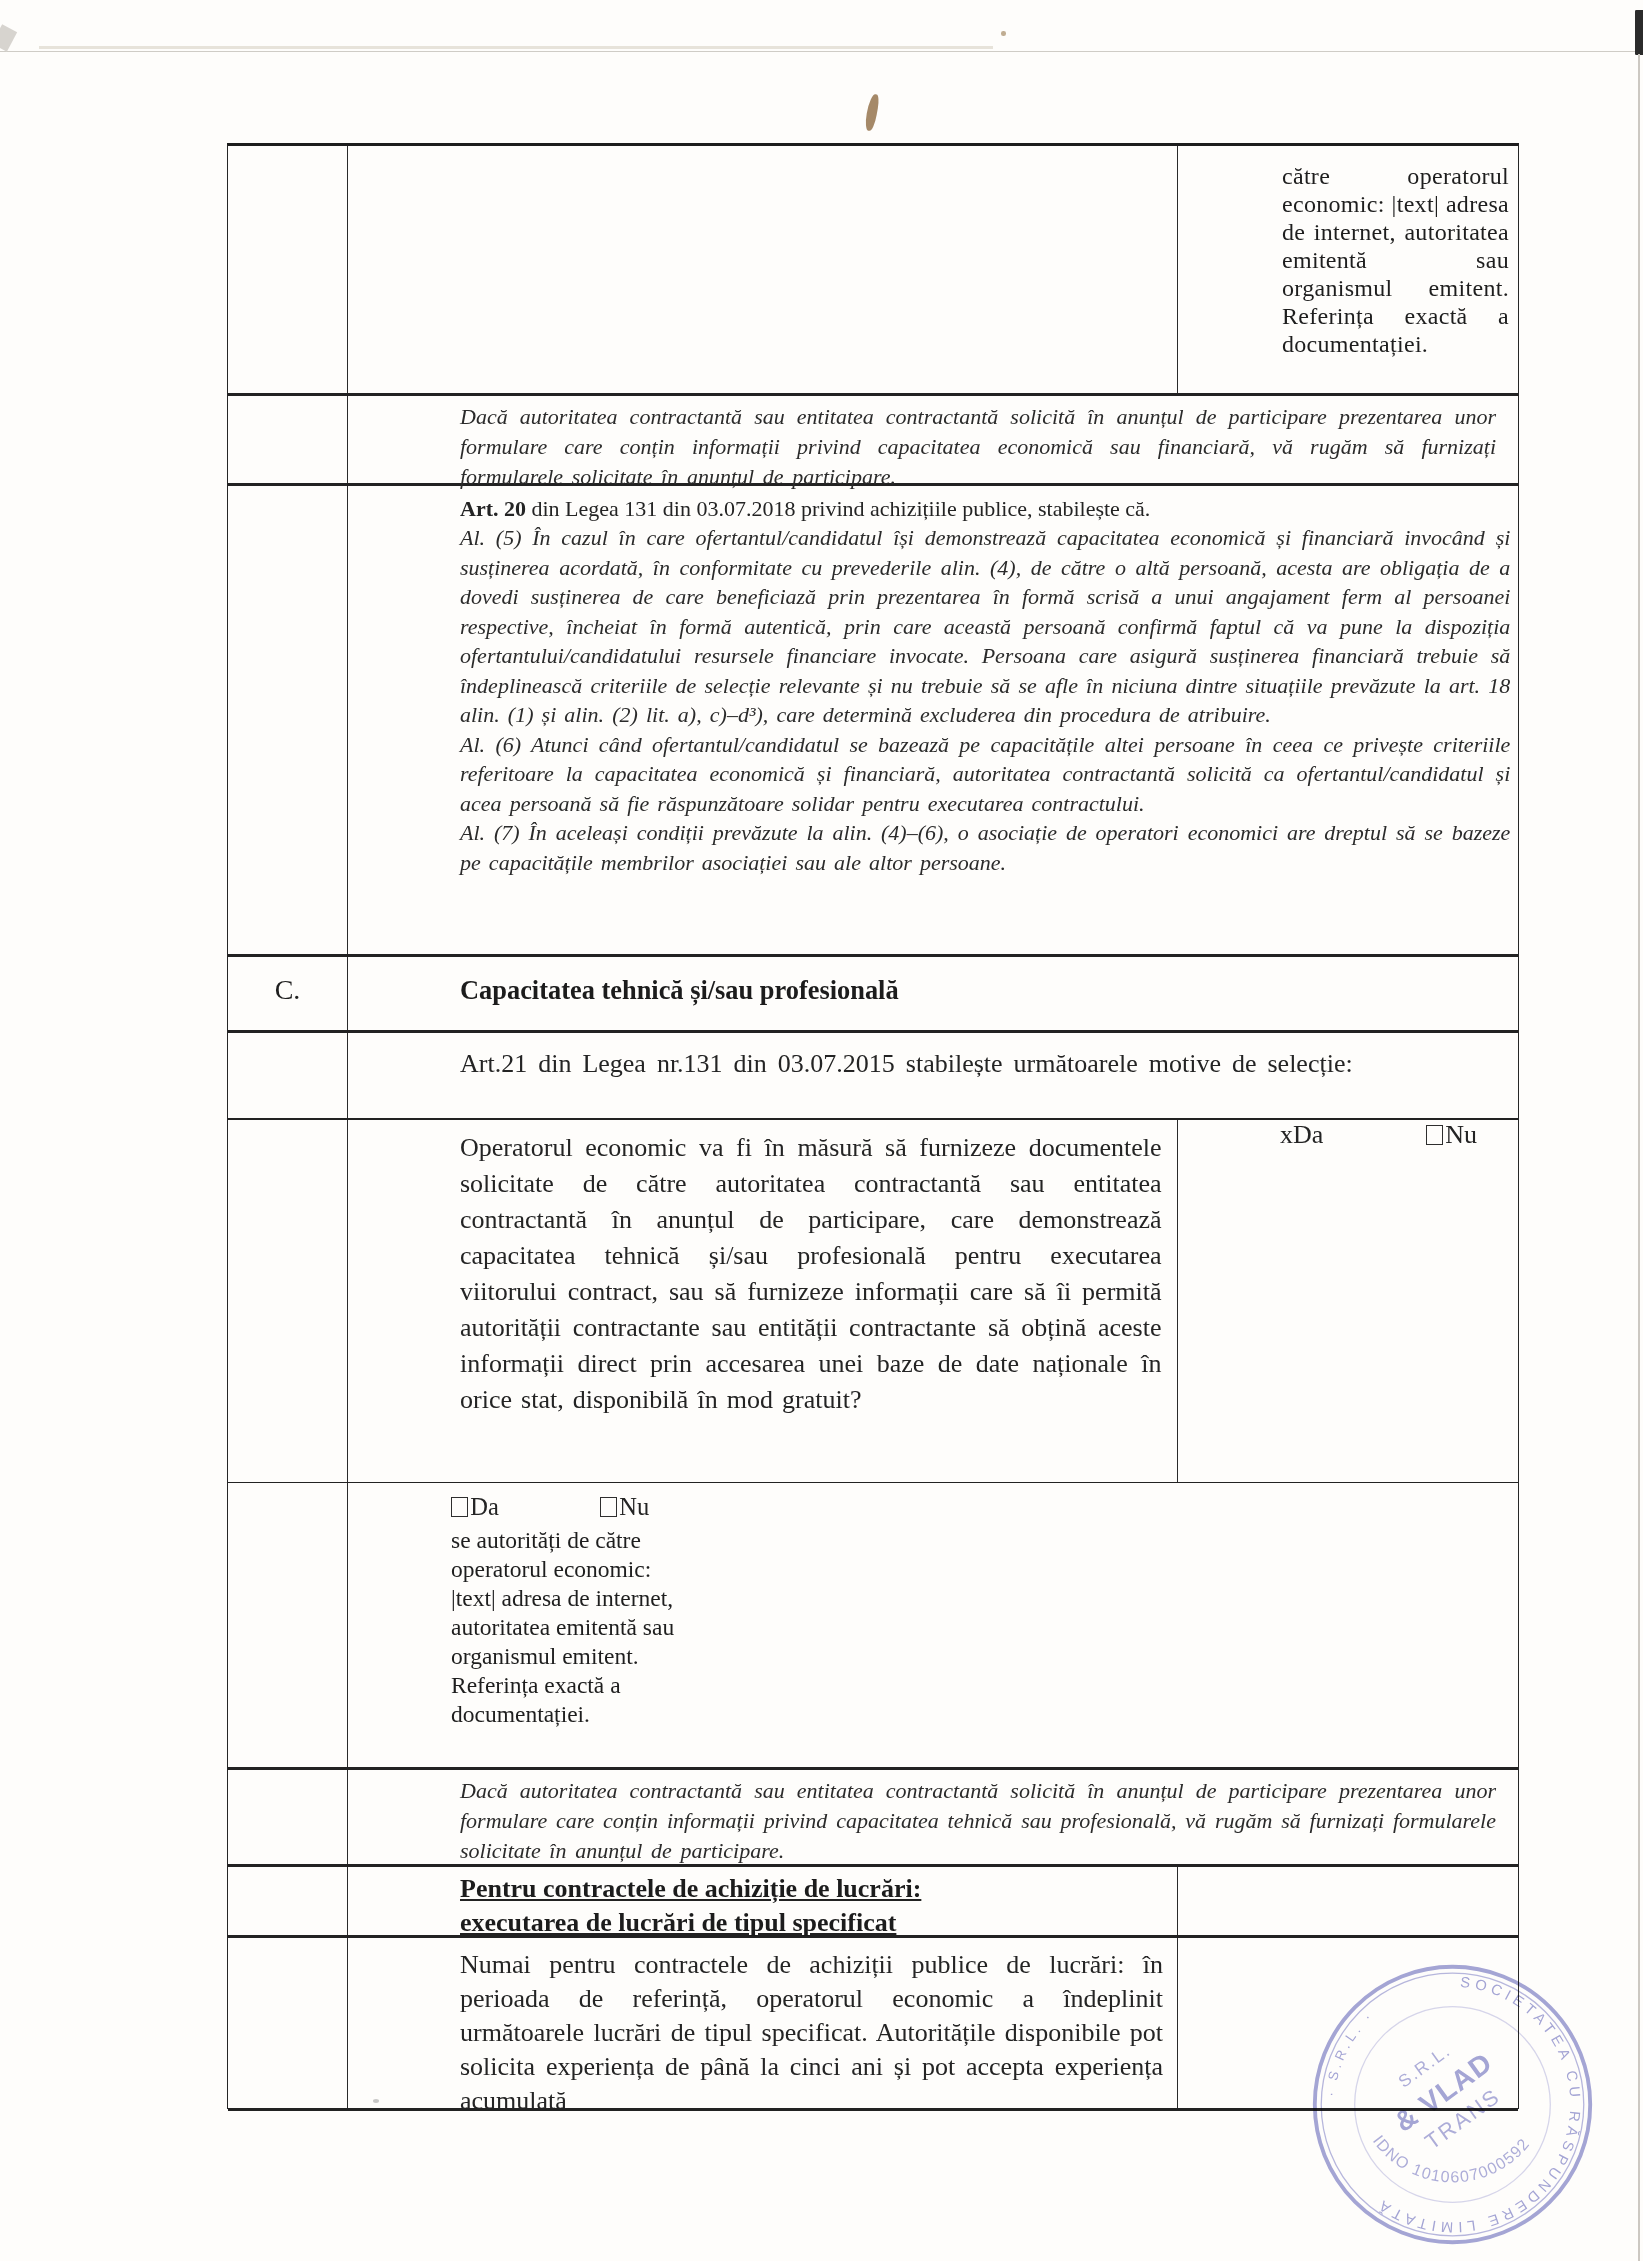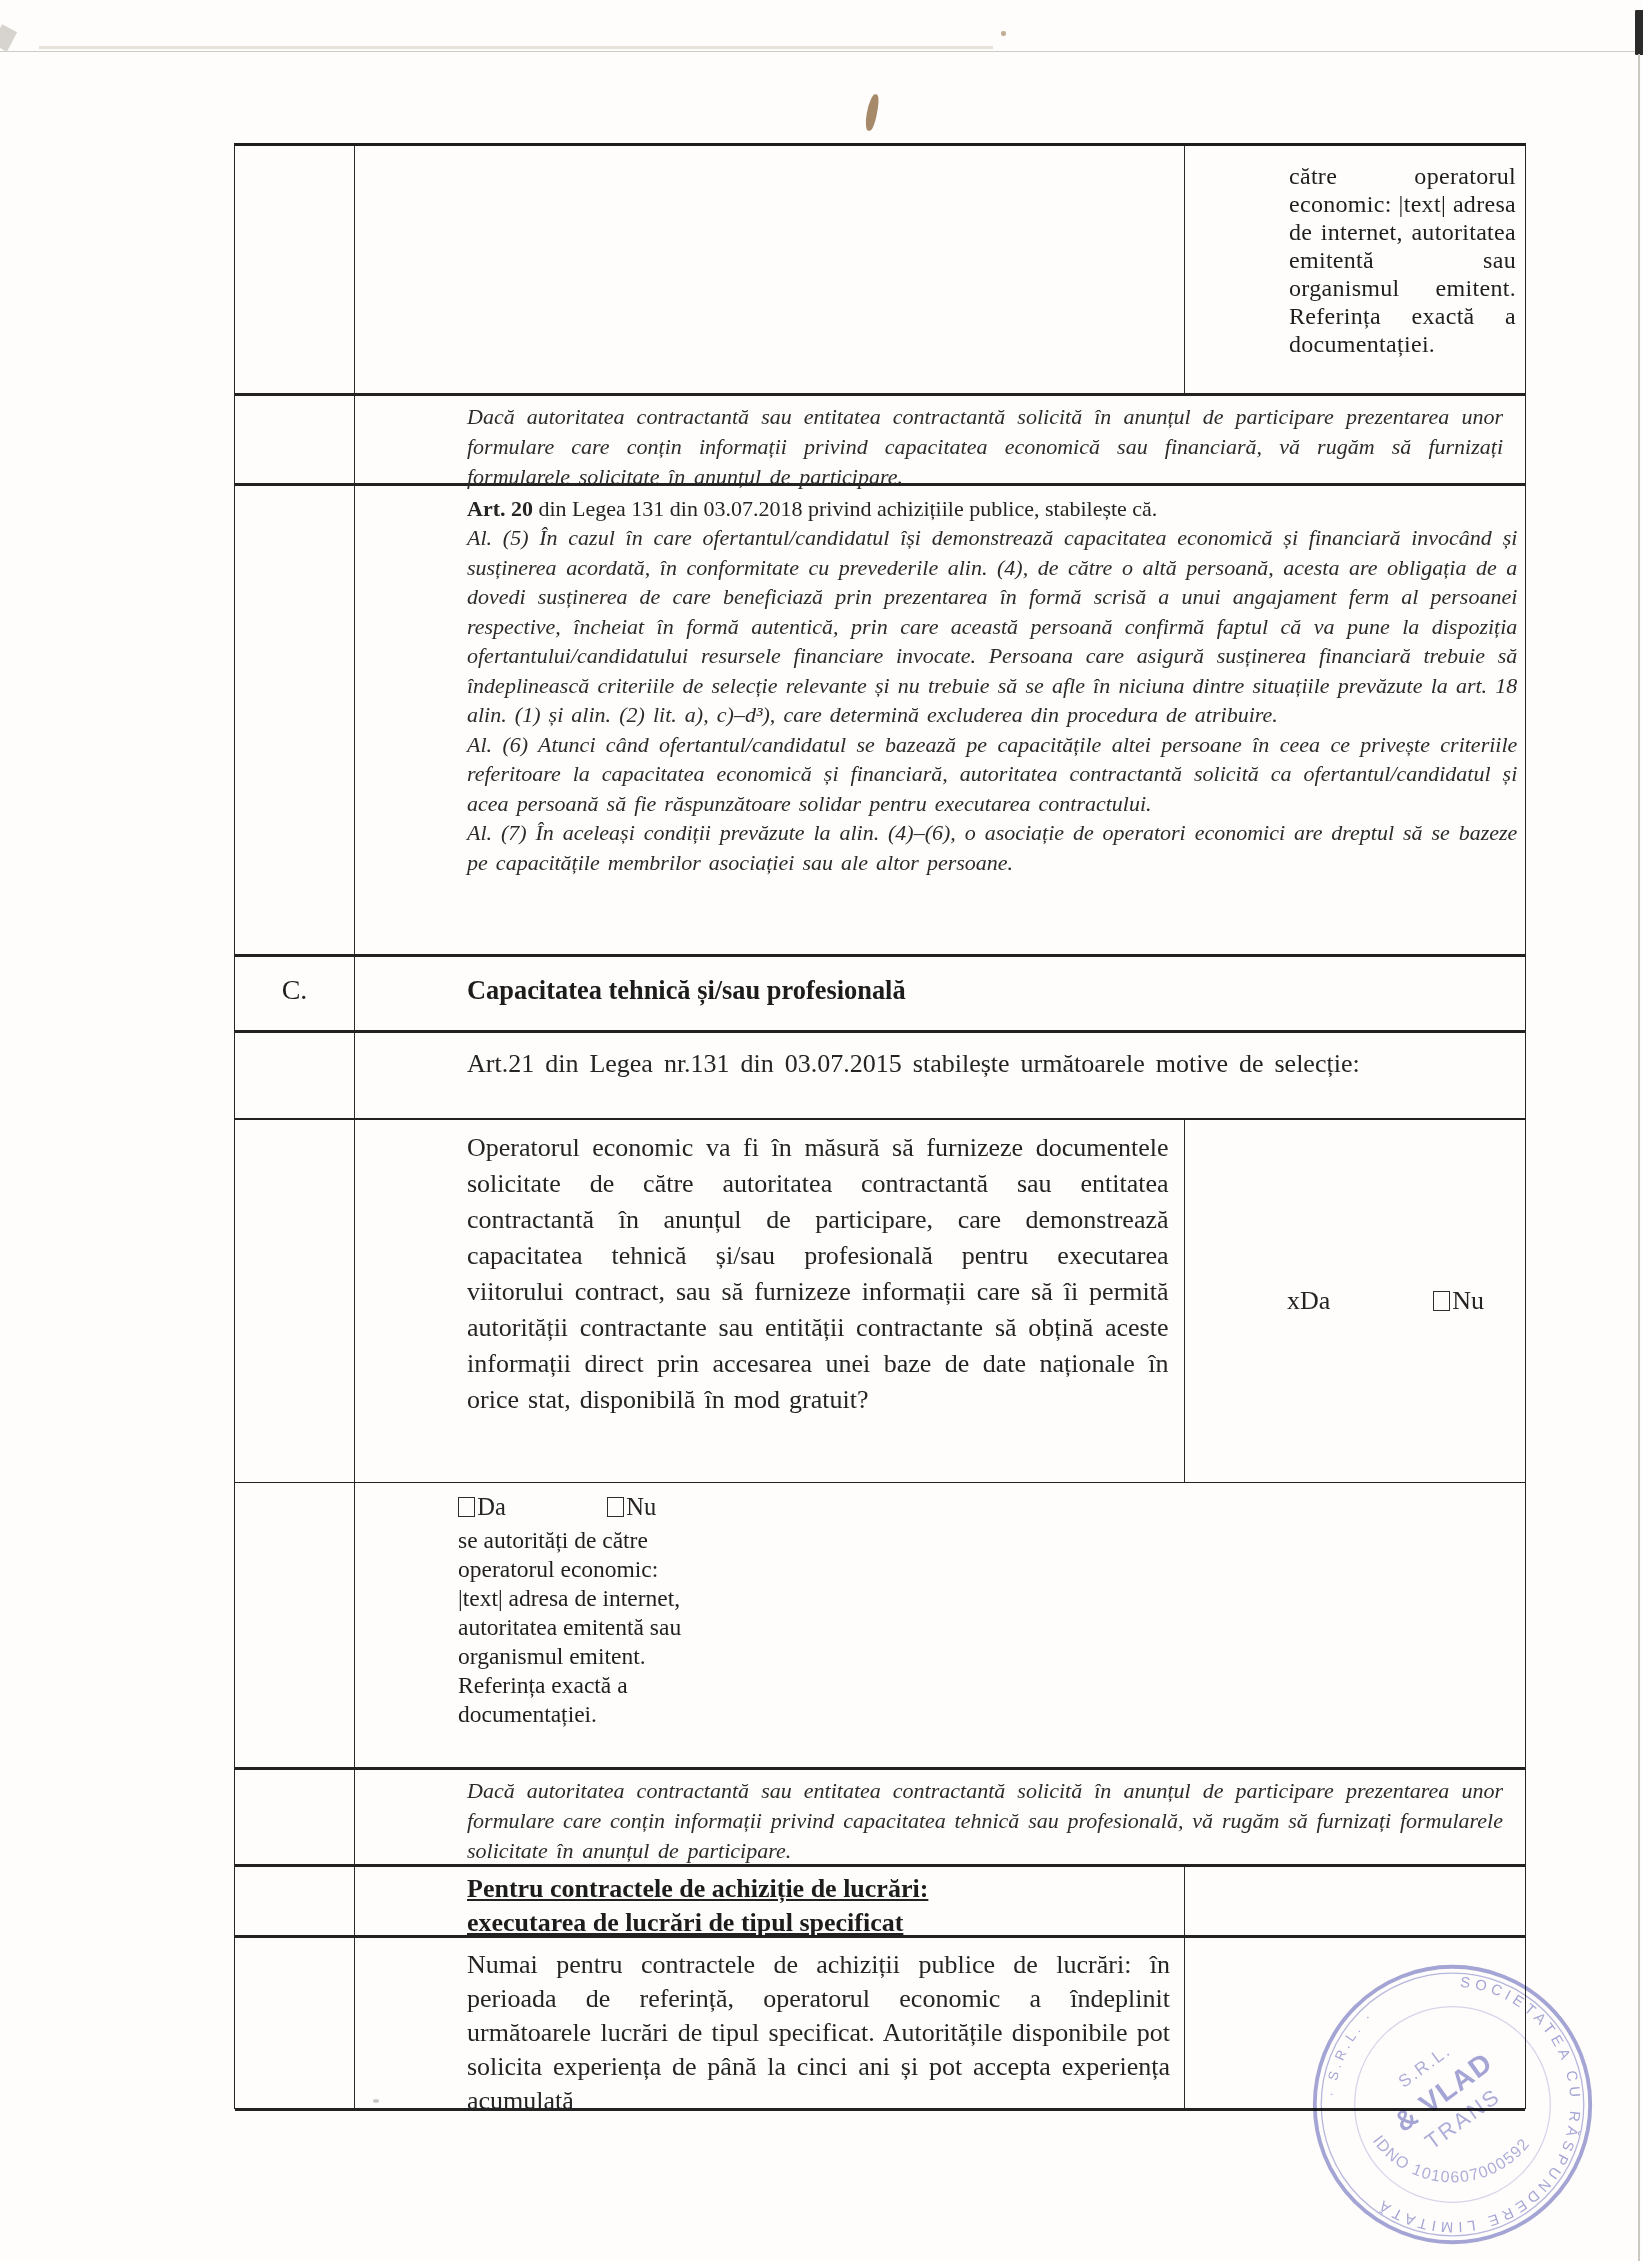--- a/index.html
+++ b/index.html
@@ -13,21 +13,21 @@
   .scan-topline{position:absolute;left:0;top:51px;width:1644px;height:1.3px;background:#cfccc6;}
   .scan-topline-dark{position:absolute;left:39px;top:46px;width:954px;height:2.6px;background:#e7e3da;}
   .corner-bar{position:absolute;left:1635px;top:10.3px;width:9px;height:45px;background:#2b2b2b;border-radius:1.3px;}
   .right-edge{position:absolute;left:1638px;top:54px;width:1.9px;height:2207px;background:#ccc8c2;}
   .tl-mark{position:absolute;left:-3.9px;top:27px;width:17px;height:22px;background:#d7d4cf;transform:rotate(28deg);}
   .brown-mark{position:absolute;left:867px;top:94px;width:9.7px;height:37px;background:#8f6c44;border-radius:60% 40% 50% 50%;transform:rotate(10deg);opacity:.8;}
   .brown-dot{position:absolute;left:1001px;top:31px;width:4.5px;height:4.5px;background:#c0ad92;border-radius:50%;}
   .speck{position:absolute;left:373px;top:2099px;width:5.8px;height:3.9px;background:#9a9a9a;opacity:.55;border-radius:50%;}
   
   .doc-table{
-    position:absolute;left:234px;top:143px;width:1292px;height:1966px;
+    position:absolute;left:227px;top:143px;width:1292px;height:1966px;
     border-left:1.9px solid #262626;border-right:1.9px solid #262626;border-top:3.9px solid #1d1d1d;
     box-sizing:border-box;background:transparent;
   }
   .row{display:flex;box-sizing:border-box;border-bottom:3.2px solid #222;}
   .col-index{width:120px;flex:none;border-right:1.9px solid #2a2a2a;box-sizing:border-box;
     font-size:28px;color:#1f1f1f;display:flex;justify-content:center;padding-top:17px;}
   .col-main{flex:1;box-sizing:border-box;}
   .col-main.split{border-right:1.9px solid #2a2a2a;}
   .col-right{width:340px;flex:none;box-sizing:border-box;}
   .r1{height:250px;}
@@ -50,21 +50,21 @@
     padding:6.4px 22px 0 112px;font-size:22px;line-height:30px;color:#2b2b2b;
     font-style:italic;text-align:justify;word-spacing:3.2px;
   }
   .law-block{padding:7.7px 7.7px 0 112px;font-size:22px;line-height:29.5px;color:#242424;text-align:justify;}
   .law-block .intro{font-style:normal;}
   .law-block .intro b{font-weight:bold;}
   .law-block .al{font-style:italic;word-spacing:2.6px;color:#2b2b2b;}
   .section-title{padding:18px 7.7px 0 112px;font-size:26.4px;font-weight:bold;color:#1c1c1c;}
   .art21{padding:13px 9px 0 112px;font-size:26px;line-height:36px;color:#242424;text-align:justify;word-spacing:4.5px;}
   .question-main{padding:10.3px 15.5px 0 112px;font-size:26px;line-height:36px;color:#242424;text-align:justify;word-spacing:2.6px;}
-  .danu-cell{display:flex;align-items:center;justify-content:space-between;
+  .danu-cell{display:flex;justify-content:space-between;
     padding:0 41px 0 102px;font-size:26px;color:#242424;}
   .danu-inline{display:flex;justify-content:space-between;font-size:24.5px;color:#242424;margin-bottom:5.2px;padding-right:31px;}
   .note-right2{padding:9px 7.7px 0 103px;font-size:23.5px;line-height:29px;color:#1e1e1e;text-align:left;}
   .q7{padding:89px 97px 0 112px;font-size:22px;line-height:36px;color:#2b2b2b;font-style:italic;}
   .bold-two{padding:5.2px 7.7px 0 112px;font-size:26px;line-height:34px;font-weight:bold;color:#1c1c1c;}
   .numai{padding:10.3px 14px 0 112px;font-size:26px;line-height:34px;color:#242424;text-align:justify;word-spacing:1.9px;}
   .cb{display:inline-block;width:17.4px;height:20px;border:1.9px solid #2e2e2e;box-sizing:border-box;
     vertical-align:-1.9px;margin-right:1.9px;background:transparent;}
   .yesno{white-space:nowrap;}
   

